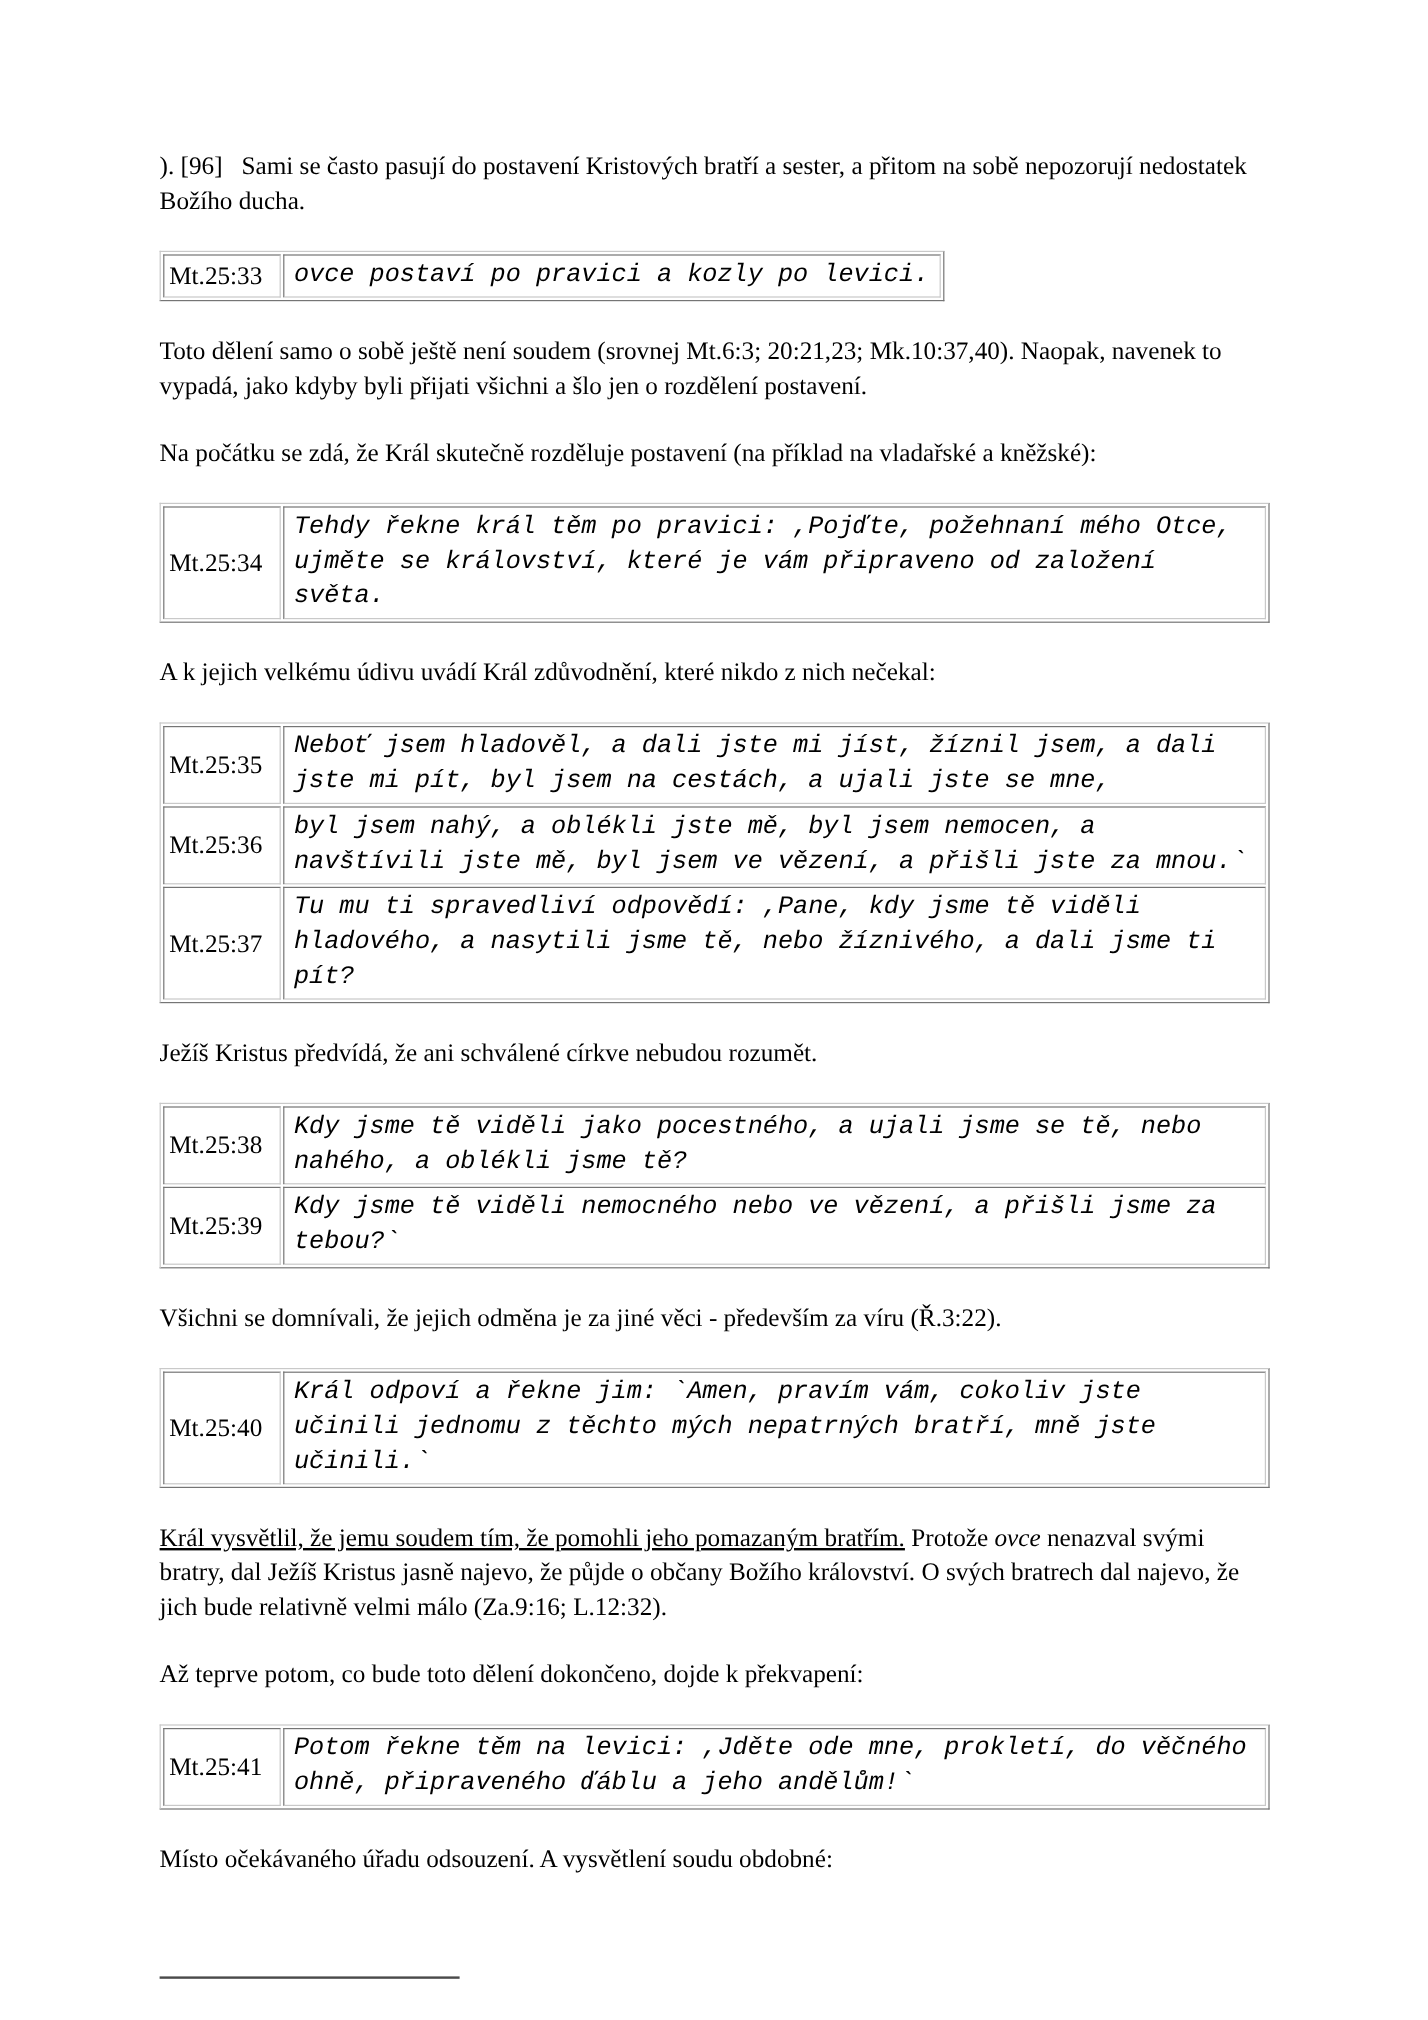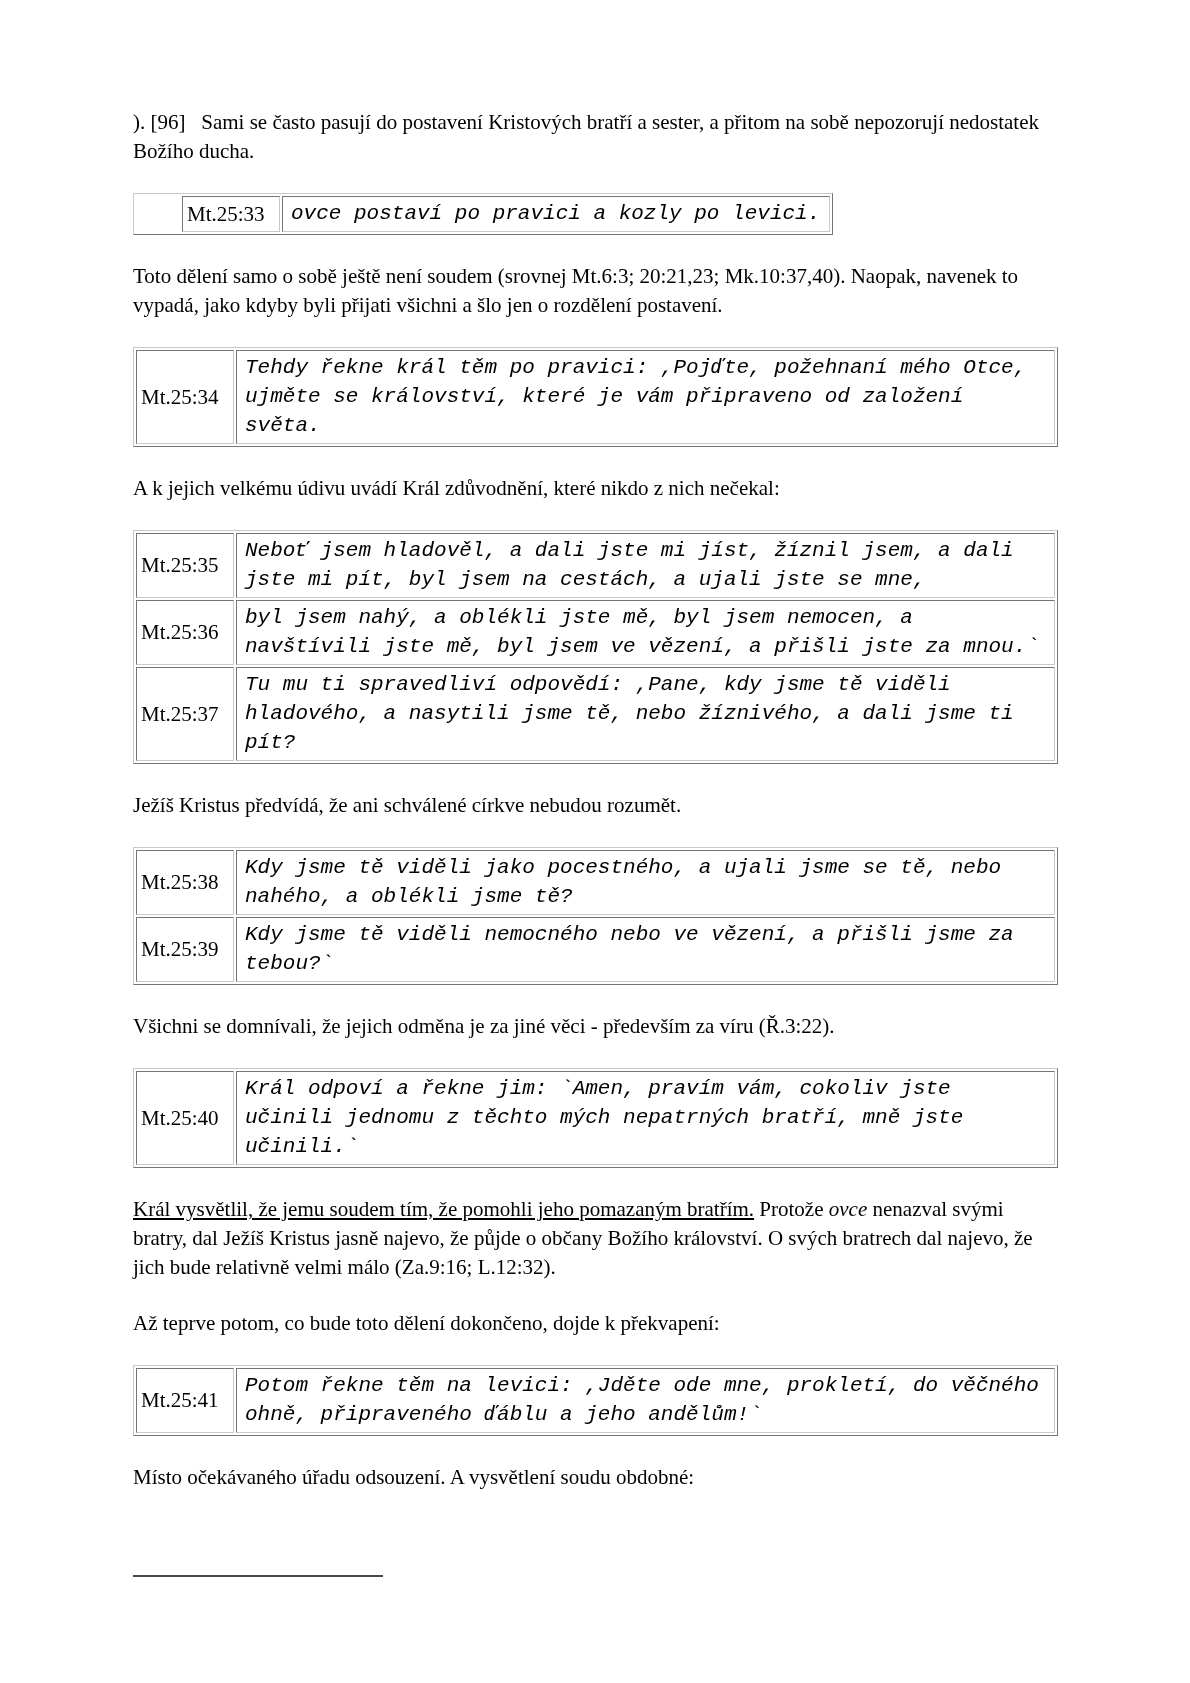--- a/index.html
+++ b/index.html
@@ -14,31 +14,31 @@
     color: #000000;
     overflow: hidden;
   }
   .content {
     position: absolute;
     left: 133px;
     top: 108px;
     width: 925px;
   }
   p { margin: 27px 0; }
-  p.first { margin-top: 0; white-space: pre-wrap; }
+  p.first { margin-top: 16px; white-space: pre-wrap; }
 
   table.verse-table {
     border-collapse: separate;
     border-spacing: 2px;
     border: 1px outset #c9c9c9;
     background: #ffffff;
     margin: 16px 0 27px 0;
     width: 100%;
   }
-  table.verse-table.fit { width: auto; padding-left: 46px; }
+  table.verse-table.fit { width: auto; }
   table.verse-table td {
     border: 1px inset #c9c9c9;
     background: #ffffff;
     vertical-align: middle;
   }
   td.ref {
     width: 88px;
     min-width: 88px;
     padding: 2px 4px 2px 4px;
     font-style: normal;
@@ -73,20 +73,21 @@
       <tbody>
         <tr>
           <td class="ref">Mt.25:33</td>
           <td class="vtext">ovce postaví po pravici a kozly po levici.</td>
         </tr>
       </tbody>
     </table>
 
     <p>Toto dělení samo o sobě ještě není soudem (srovnej Mt.6:3; 20:21,23; Mk.10:37,40). Naopak, navenek to vypadá, jako kdyby byli přijati všichni a šlo jen o rozdělení postavení.</p>
 
+    <p>Na počátku se zdá, že Král skutečně rozděluje postavení (na příklad na vladařské a kněžské):</p>
 
     <table class="verse-table">
       <tbody>
         <tr>
           <td class="ref">Mt.25:34</td>
           <td class="vtext">Tehdy řekne král těm po pravici: ,Pojďte, požehnaní mého Otce, ujměte se království, které je vám připraveno od založení světa.</td>
         </tr>
       </tbody>
     </table>
 

